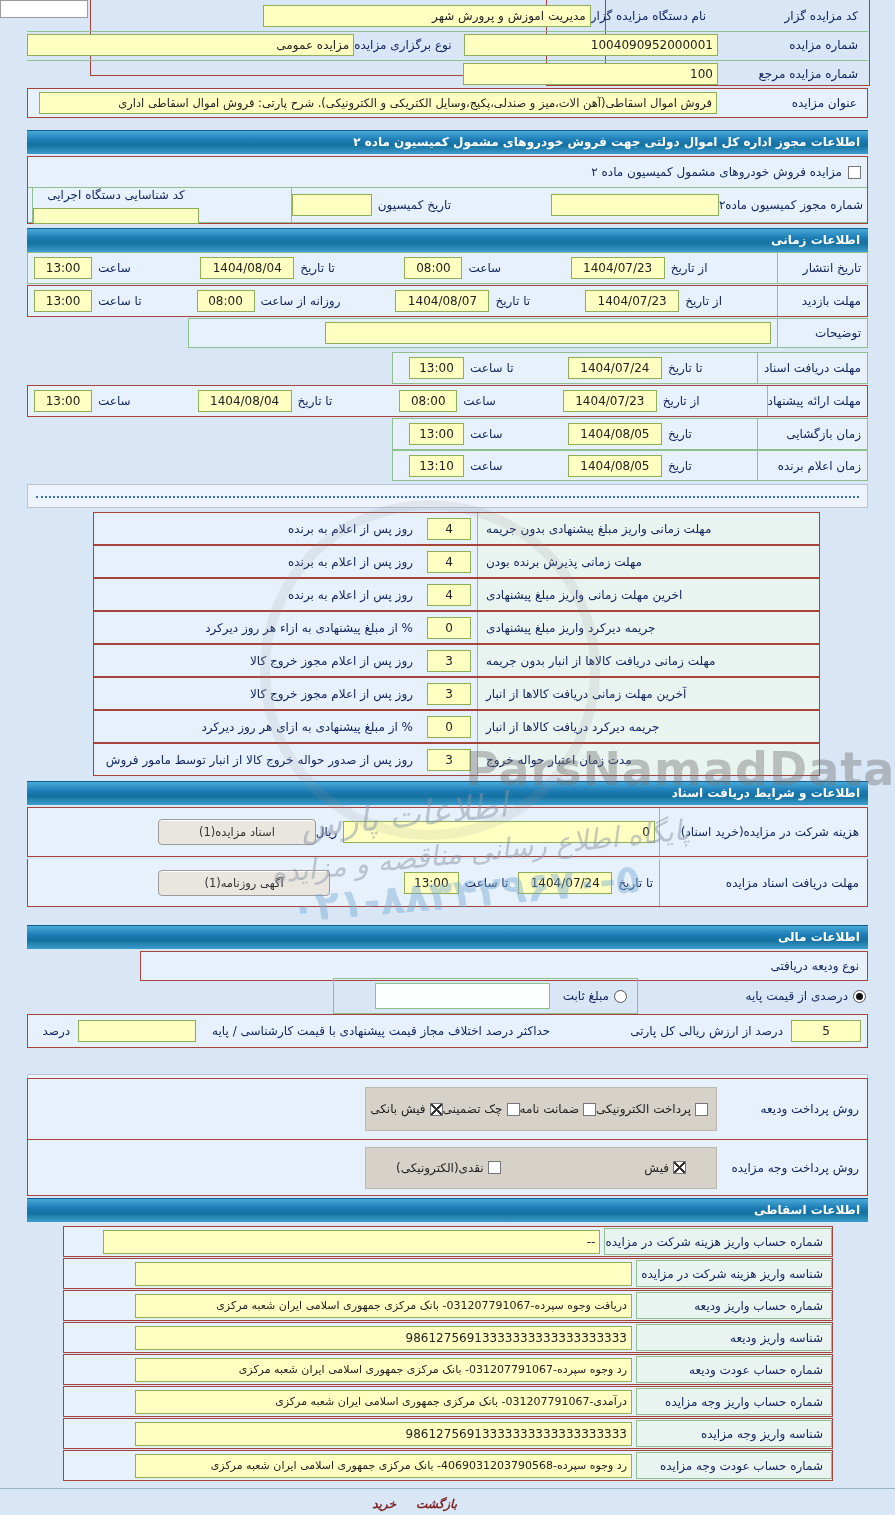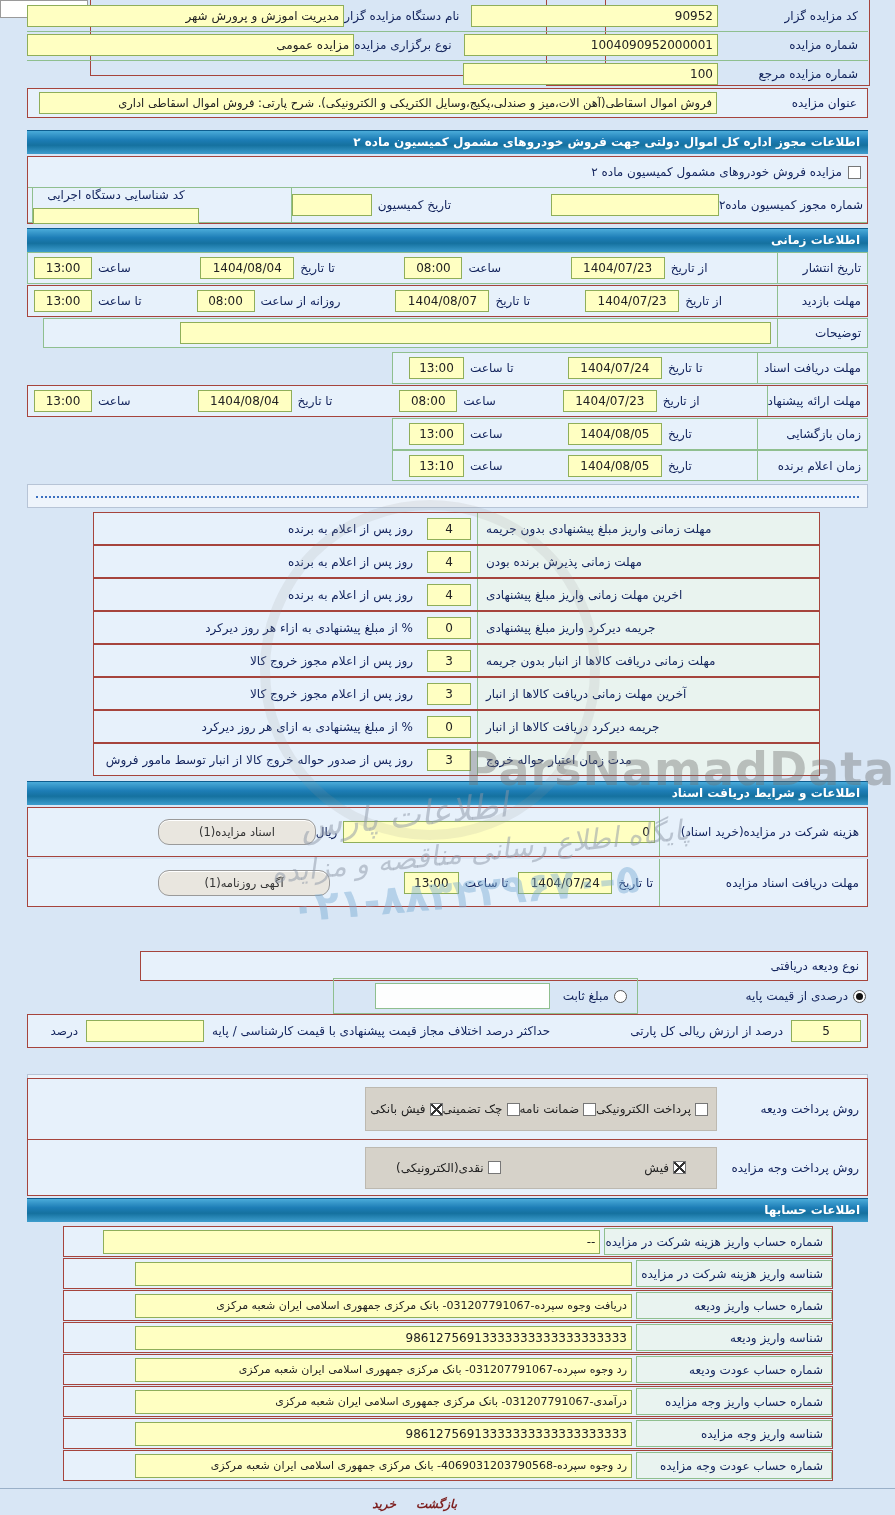--- a/index.html
+++ b/index.html
@@ -20,21 +20,21 @@
   .secbar { height:24px; line-height:23px; padding-left:10px; padding-right:8px; color:#fff; font-weight:bold; font-size:12px;
             background:linear-gradient(180deg,#4aabd9 0%,#1d7db6 38%,#15719f 62%,#3d9dcd 100%);
             border-top:1px solid #0d5d8f; white-space:nowrap; overflow:hidden; }
 
   .cb { display:inline-block; width:13px; height:13px; background:#fff; border:1px solid #777; vertical-align:middle; flex:0 0 13px; }
   .cb.on { background-image:linear-gradient(45deg,transparent 42%,#333 42%,#333 58%,transparent 58%),
                             linear-gradient(-45deg,transparent 42%,#333 42%,#333 58%,transparent 58%); }
   .rd { display:inline-block; width:13px; height:13px; border:1px solid #555; border-radius:50%; background:#fff; position:relative; flex:0 0 13px;}
   .rd.on::after { content:""; position:absolute; inset:2px; background:#111; border-radius:50%; }
 
-  .btn { background:#e9e6df; border:1px solid #9a9a9a; border-radius:11px; height:26px; padding:0 14px; font-size:11.5px; color:#333;
+  .btn { background:#e9e6df; border:1px solid #9a9a9a; border-radius:4px; height:26px; padding:0 14px; font-size:11.5px; color:#333;
          font-family:"DejaVu Sans","Liberation Sans",sans-serif; box-shadow:inset 0 1px 0 #fff; }
 
   .graypanel { background:#d6d2c9; border:1px solid #bdb9b0; display:flex; align-items:center; justify-content:space-around; }
   .ckitem { display:flex; align-items:center; gap:4px; white-space:nowrap; color:#222; }
 
   .dashstrip { background:#eef4fb; border:1px solid #b7c4d6; position:relative; }
   .dashstrip::after { content:""; position:absolute; left:8px; right:8px; top:50%; border-top:2px dotted #3a6fc0; }
 
   .dlrow { display:flex; align-items:center; background:#e7f1fb; border:1px solid #a6443c; height:33px; }
   .dlrow .dl-label { flex:0 0 342px; text-align:left; padding-left:8px; border-left:1px solid #8fbf8f; height:100%; display:flex; align-items:center; justify-content:flex-end; background:#e9f3ef; }
@@ -69,21 +69,20 @@
   <div class="wm wm-script abs" style="left:300px; top:795px;">اطلاعات پارس</div>
   <div class="wm wm-script abs" style="left:270px; top:835px; font-size:28px;">پایگاه اطلاع رسانی مناقصه و مزایده</div>
   <div class="wm wm-phone abs" style="left:290px; top:870px;">۰۲۱-۸۸۳۴۲۹۶۷۰-۵</div>
 
   <div class="abs" style="left:0; top:0; width:88px; height:18px; background:#fff; border:1px solid #9a9a9a;"></div>
   <div class="abs" style="left:90px; top:0; width:516px; height:76px; border:1px solid #a6443c; border-top:none;"></div>
   <div class="abs" style="right:25px; top:0; width:324px; height:86px; border:1px solid #a6443c; border-top:none;"></div>
 
   <div class="abs row" style="top:3px; right:27px; width:841px; height:26px;">
     <div class="lbl" style="flex:0 0 150px; padding-right:10px;">کد مزایده گزار</div>
-    <input class="yin ltr" style="width: 255px;" value="90952">
     <div class="lbl" style="flex:0 0 108px; padding-right:12px;">نام دستگاه مزایده گزار</div>
     <input class="yin" style="width: 328px;" value="مدیریت اموزش و پرورش شهر">
   </div>
   <div class="abs row" style="top:31px; right:27px; width:841px; height:26px; border-top:1px solid #8fbf8f;">
     <div class="lbl" style="flex:0 0 150px; padding-right:10px;">شماره مزایده</div>
     <input class="yin ltr" style="width: 255px;" value="1004090952000001">
     <div class="lbl" style="flex:0 0 108px; padding-right:12px;">نوع برگزاری مزایده</div>
     <input class="yin" style="width: 328px;" value="مزایده عمومی">
   </div>
   <div class="abs row" style="top:60px; right:27px; width:841px; height:26px; border-top:1px solid #8fbf8f;">
@@ -152,21 +151,21 @@
     <div class="tgroup">
         <span class="lbl">روزانه از ساعت</span>
       <input class="yin" style="width: 58px;" value="08:00">
       </div>
     <div class="tgroup">
         <span class="lbl">تا ساعت</span>
       <input class="yin" style="width: 58px;" value="13:00">
       </div>
   </div>
 
-  <div class="abs timerow greenbox" style="top:318px; right:27px; width:825px; height:30px;">
+  <div class="abs timerow greenbox" style="top:318px; right:27px; width:680px; height:30px;">
     <div class="t-label lbl">توضیحات</div>
     <input class="yin" style="flex: 1 1 0%; margin-left: 130px; margin-right: 6px;">
   </div>
 
   <div class="abs timerow greenbox" style="top:352px; right:27px; width:476px; height:32px;">
     <div class="t-label lbl" style="flex:0 0 110px;">مهلت دریافت اسناد</div>
     <div class="tgroup">
         <span class="lbl">تا تاریخ</span>
       <input class="yin" style="width: 94px;" value="1404/07/24">
       </div>
@@ -274,38 +273,39 @@
   </div>
   <div class="abs redbox row" style="top:859px; right:27px; width:841px; height:48px; background:#e7f1fb; border-top:none;">
     <div class="lbl cellsep" style="flex:0 0 208px; padding-right:8px; height:100%; display:flex; align-items:center;">مهلت دریافت اسناد مزایده</div>
     <span class="lbl" style="margin-right:6px;">تا تاریخ</span>
     <input class="yin" style="width: 94px; margin-right: 6px; text-align: center;" value="1404/07/24">
     <span class="lbl" style="margin-right:10px;">تا ساعت</span>
     <input class="yin ctr" style="width: 55px; margin-right: 6px;" value="13:00">
     <button class="btn" style="margin-right:auto; margin-left:130px; width:172px;">آگهی روزنامه(1)</button>
   </div>
 
+  <div class="abs secbar" style="top:925px; right:27px; width:841px;">اطلاعات مالی</div>
   <div class="abs redbox row" style="top:951px; right:27px; width:728px; height:30px; background:#e7f1fb; padding-right:8px;">
     <span class="lbl">نوع ودیعه دریافتی</span>
   </div>
   <div class="abs row" style="top:978px; right:27px; width:841px; height:36px;">
     <div class="row" style="gap:5px; flex:0 0 165px; padding-right:2px;">
       <span class="rd on"></span>
       <span class="lbl">درصدی از قیمت پایه</span>
     </div>
     <div class="row greenbox" style="gap:5px; height:100%; flex:0 0 305px; padding-right:10px; margin-right:65px; align-items:center;">
       <span class="rd"></span>
       <span class="lbl">مبلغ ثابت</span>
       <input style="width: 175px; height: 26px; margin-right: 8px; border: 1px solid rgb(143, 191, 143); background: rgb(253, 254, 254);">
     </div>
   </div>
   <div class="abs redbox row" style="top:1014px; right:27px; width:841px; height:34px; background:#e7f1fb; padding-left:8px;">
     <input class="yin ctr" style="width: 70px; margin-right: 6px;" value="5">
     <span class="lbl" style="margin-right:8px;">درصد از ارزش ریالی کل پارتی</span>
-    <span class="lbl" style="margin-right:80px;">حداکثر درصد اختلاف مجاز قیمت پیشنهادی با قیمت کارشناسی / پایه</span>
+    <span class="lbl" style="margin-right:80px;margin-left:8px;">حداکثر درصد اختلاف مجاز قیمت پیشنهادی با قیمت کارشناسی / پایه</span>
     <input class="yin" style="width: 118px; margin-right: 8px;">
     <span class="lbl" style="margin-right:8px;">درصد</span>
   </div>
 
   <div class="abs dashstrip" style="top:1050px; right:27px; width:841px; height:26px;"></div>
 
   <div class="abs redbox row" style="top:1078px; right:27px; width:841px; height:62px; background:#e7f1fb;">
     <div class="lbl" style="flex:0 0 150px; padding-right:8px;">روش پرداخت ودیعه</div>
     <div class="graypanel" style="width:352px; height:44px; padding:0 8px;">
       <div class="ckitem">
@@ -333,21 +333,21 @@
           <span class="cb on"></span>
           <span>فیش</span>
         </div>
       <div class="ckitem">
           <span class="cb"></span>
           <span>نقدی(الکترونیکی)</span>
         </div>
     </div>
   </div>
 
-  <div class="abs secbar" style="top:1198px; right:27px; width:841px;">اطلاعات حسابها</div>
+  <div class="abs secbar" style="top:1198px; right:27px; width:841px;">اطلاعات اسقاطی</div>
   <div class="abs" style="top:1226px; right:62px; width:770px;">
     <div class="accrow">
       <div class="acc-label lbl">شماره حساب واریز هزینه شرکت در مزایده</div>
       <input class="yin" value="--" style="">
     </div>
     <div class="accrow">
       <div class="acc-label lbl">شناسه واریز هزینه شرکت در مزایده</div>
       <input class="yin" value="" style="">
     </div>
     <div class="accrow">

